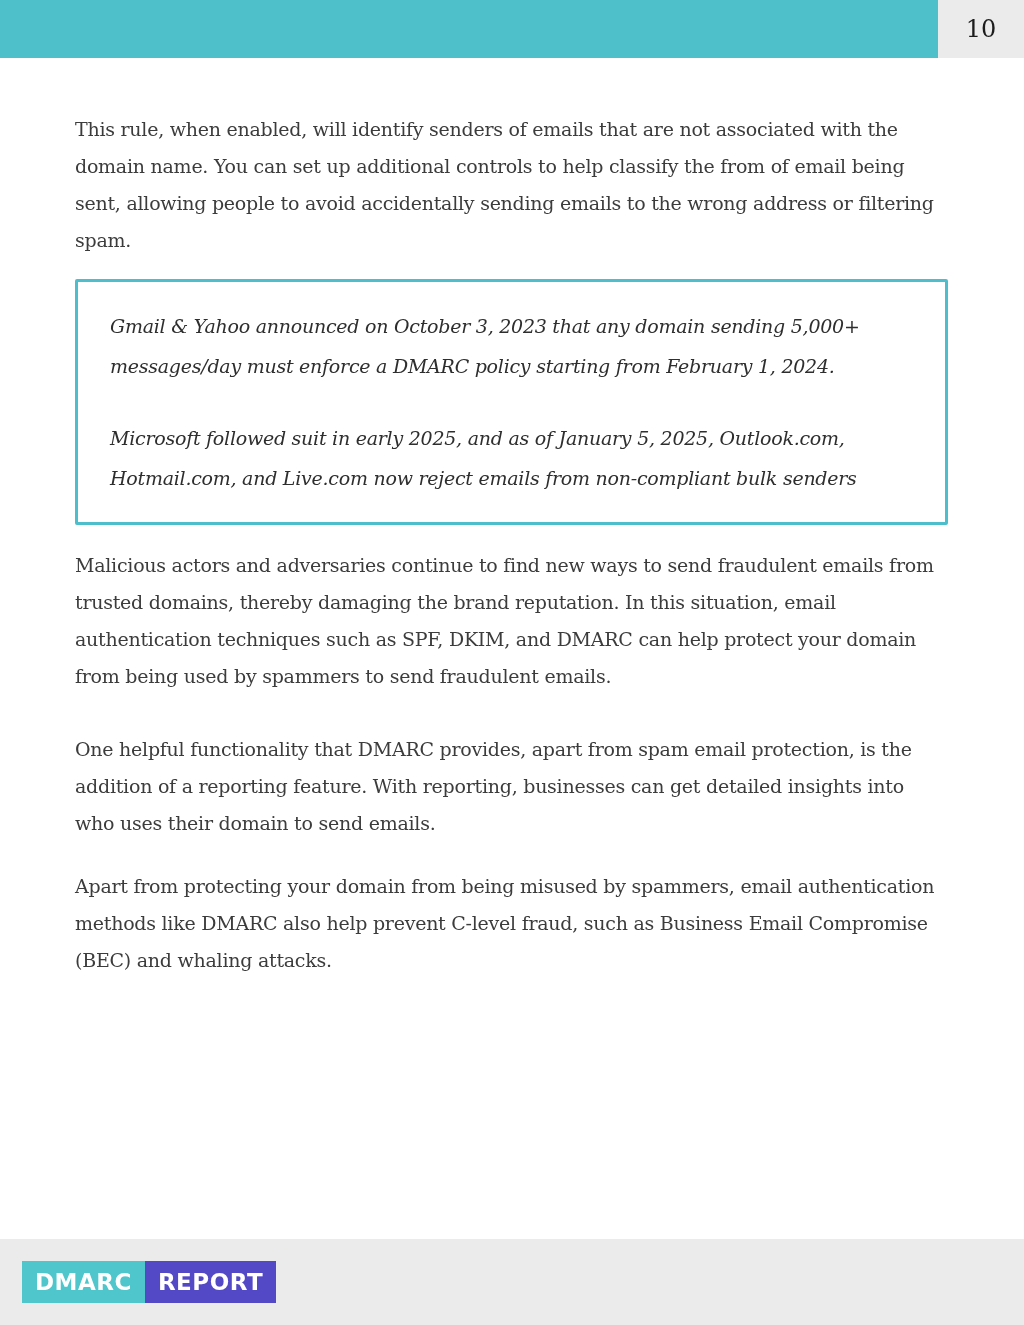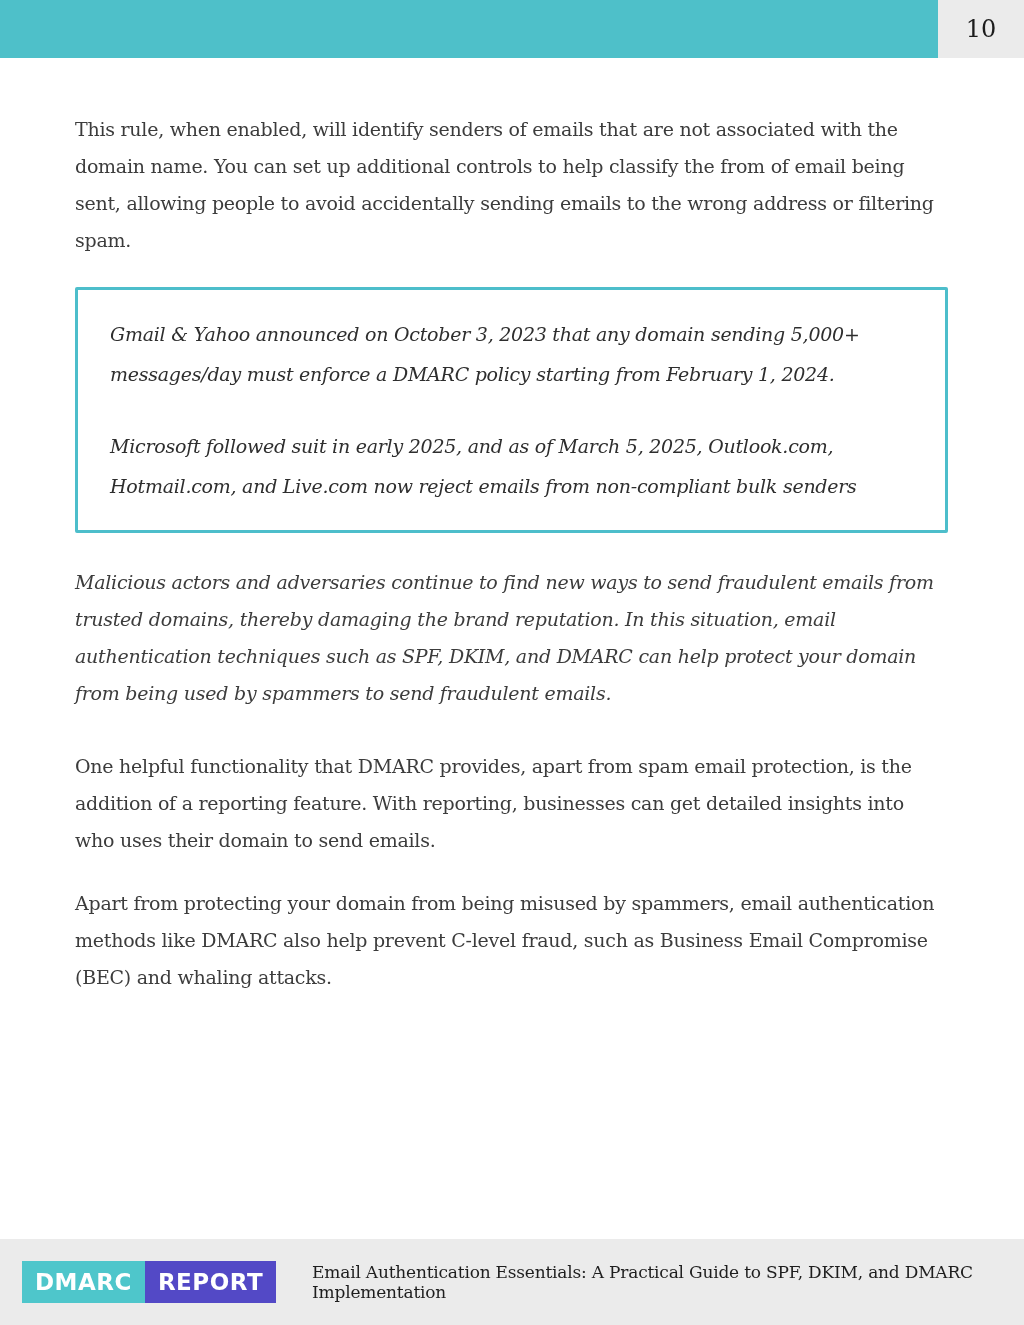--- a/index.html
+++ b/index.html
@@ -53,36 +53,36 @@
     color:var(--body-text);
   }
   .section-heading{
     margin-top:46px;
     font-size:33px;
     font-weight:600;
     letter-spacing:-0.5px;
     color:var(--heading-purple);
   }
   .callout-box{
-    margin-top:28px;
+    margin-top:20px;
     border:3px solid var(--callout-border);
     border-radius:2px;
     padding:24px 20px 24px 32px;
   }
   .callout-para{
     font-style:italic;
     font-size:19px;
     line-height:40px;
     letter-spacing:-0.25px;
     color:#2e2e2e;
   }
   .callout-para + .callout-para{
     margin-top:32px;
   }
-  .para-2{margin-top:31px;font-style:italic;}
+  .para-2{margin-top:22px;}
   .para-3{margin-top:26px;}
   .para-4{margin-top:36px;}
   
   .footer{
     position:absolute;
     left:0;
     bottom:0;
     width:100%;
     height:86px;
     background:var(--footer-bg);
@@ -129,32 +129,31 @@
     <div class="page-number-box">10</div>
   </div>
 
   <div class="content">
 
     <p class="body-para para-1">This rule, when enabled, will identify senders of emails that are not associated with the domain name. You can set up additional controls to help classify the from of email being sent, allowing people to avoid accidentally sending emails to the wrong address or filtering spam.</p>
 
 
     <div class="callout-box">
       <p class="callout-para">Gmail &amp; Yahoo announced on October 3, 2023 that any domain sending 5,000+ messages/day must enforce a DMARC policy starting from February 1, 2024.</p>
-      <p class="callout-para">Microsoft followed suit in early 2025, and as of March 5, 2025, Outlook.com, Hotmail.com, and Live.com now reject emails from non-compliant bulk senders</p>
+      <p class="callout-para">Microsoft followed suit in early 2025, and as of January 5, 2025, Outlook.com, Hotmail.com, and Live.com now reject emails from non-compliant bulk senders</p>
     </div>
 
     <p class="body-para para-2">Malicious actors and adversaries continue to find new ways to send fraudulent emails from trusted domains, thereby damaging the brand reputation. In this situation, email authentication techniques such as SPF, DKIM, and DMARC can help protect your domain from being used by spammers to send fraudulent emails.</p>
 
     <p class="body-para para-4">One helpful functionality that DMARC provides, apart from spam email protection, is the addition of a reporting feature. With reporting, businesses can get detailed insights into who uses their domain to send emails.</p>
 
     <p class="body-para para-3">Apart from protecting your domain from being misused by spammers, email authentication methods like DMARC also help prevent C-level fraud, such as Business Email Compromise (BEC) and whaling attacks.</p>
 
   </div>
 
   <div class="footer">
     <div class="logo">
       <span class="logo-dmarc">DMARC</span>
       <span class="logo-report">REPORT</span>
     </div>
-    <div class="footer-caption">Email Authentication Essentials: A Practical Guide to SPF, DKIM, and DMARC Implementation</div>
   </div>
 
 </div>
 
 </body></html>

